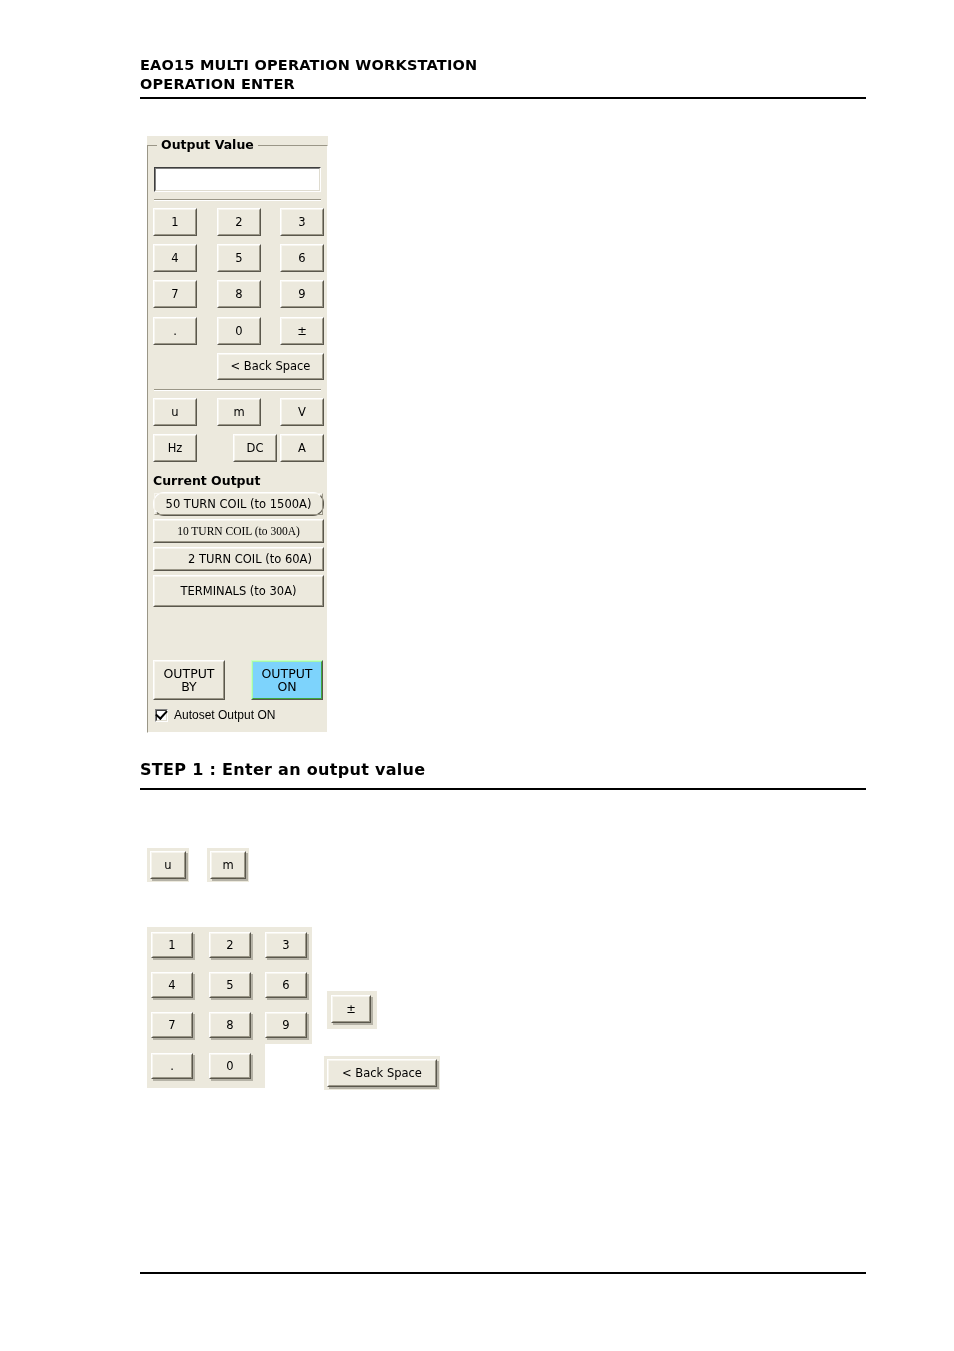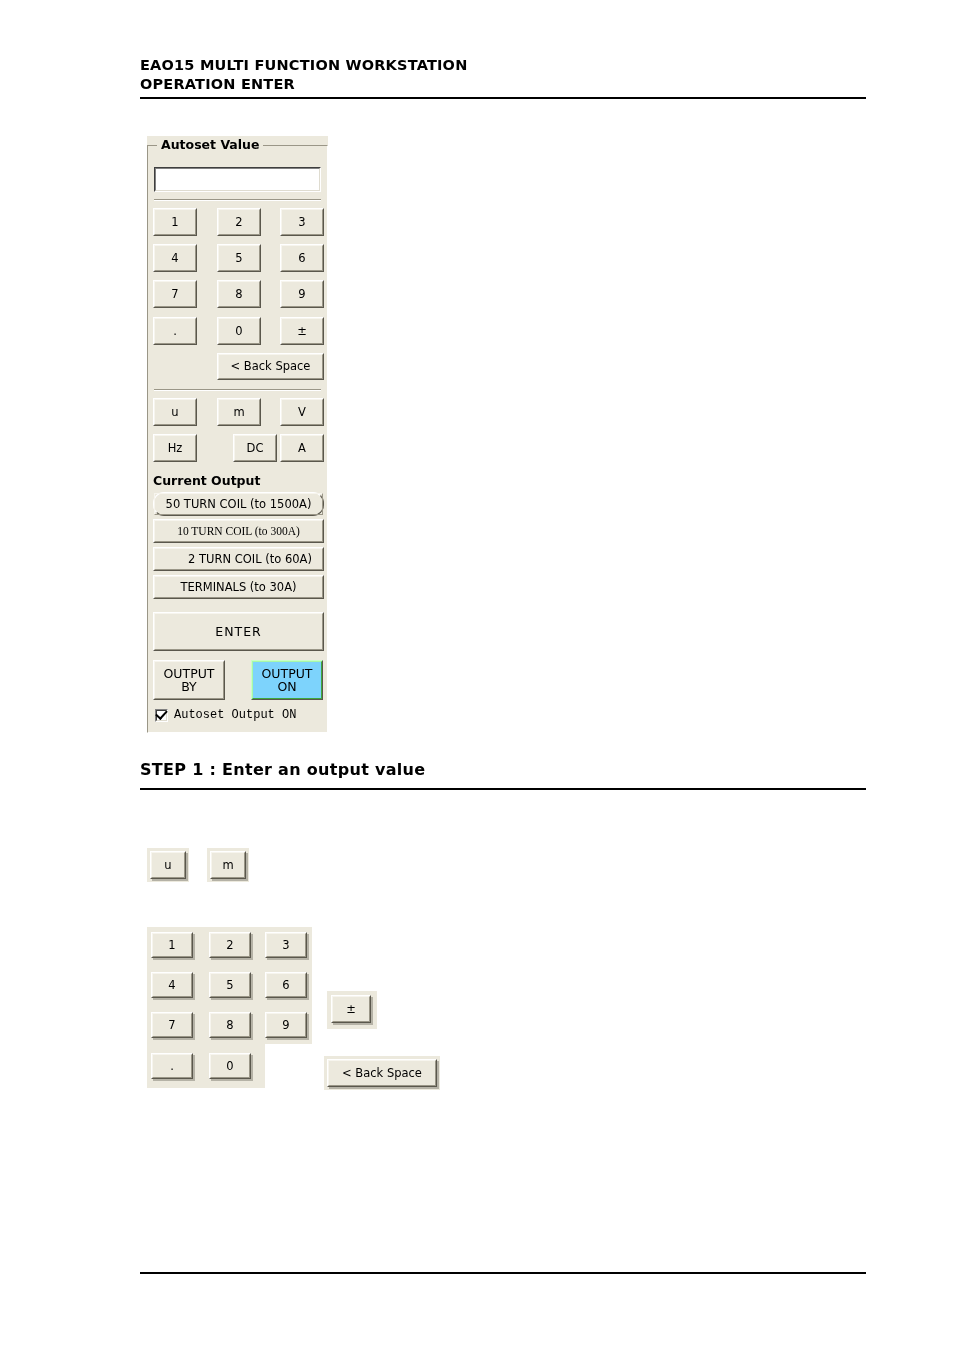--- a/index.html
+++ b/index.html
@@ -194,21 +194,21 @@
     font-weight: bold;
     font-size: 12.5px;
     white-space: nowrap;
   }
 
   .checkrow {
     position: absolute;
     display: flex;
     align-items: center;
     gap: 6px;
-    font-family: Liberation Mono, monospace;
+    font-family: Liberation Sans, sans-serif;
     font-size: 12px;
     white-space: nowrap;
   }
   .checkbox {
     position: relative;
     width: 13px;
     height: 13px;
     background: #FFFFFF;
     border: 1px solid #808080;
     border-right-color: #FFFFFF;
@@ -238,28 +238,28 @@
   
   .demo-bg {
     position: absolute;
     background: #ECE9DD;
   }
 </style>
 </head>
 <body>
 
 <div class="page-header">
-  <div class="header-line">EAO15 MULTI FUNCTION WORKSTATION</div>
+  <div class="header-line">EAO15 MULTI OPERATION WORKSTATION</div>
   <div class="header-line">OPERATION ENTER</div>
 </div>
 <div class="header-rule"></div>
 
 <div class="panel">
   <div class="groupbox-border"></div>
-  <div class="groupbox-title">Autoset Value</div>
+  <div class="groupbox-title">Output Value</div>
 
   <div class="txtfield" style="left:7px; top:31px; width:167px; height:25px;">
     <div class="txtfield-inner">
       <div style="padding:4px 5px; font-family:'DejaVu Sans',sans-serif; font-size:12px; white-space:nowrap; overflow:hidden;"></div>
     </div>
   </div>
 
   <div class="sep" style="left:7px; top:63px; width:167px;"></div>
 
   <div class="btn" style="left:6px;  top:72px;  width:44px; height:28px;">1</div>
@@ -288,23 +288,22 @@
 
   <div class="btn" style="left:6px;  top:298px; width:44px; height:28px;">Hz</div>
   <div class="btn" style="left:86px; top:298px; width:44px; height:28px;">DC</div>
   <div class="btn" style="left:133px;top:298px; width:44px; height:28px;">A</div>
 
   <div class="label-bold" style="left:6px; top:337px;">Current Output</div>
 
   <div class="btn" style="left:6px; top:356px; width:171px; height:24px;border-radius:11px;">50 TURN COIL (to 1500A)</div>
   <div class="btn" style="left:6px; top:383px; width:171px; height:24px;font-family:Liberation Serif, serif;">10 TURN COIL (to 300A)</div>
   <div class="btn" style="left:6px; top:411px; width:171px; height:24px;padding-left:23px;">2 TURN COIL (to 60A)</div>
-  <div class="btn" style="left:6px; top:439px; width:171px; height:24px;">TERMINALS (to 30A)</div>
-
-  <div class="btn" style="left:6px; top:476px; width:171px; height:39px; font-size:12.5px; letter-spacing:1px;">ENTER</div>
+  <div class="btn" style="left:6px; top:439px; width:171px; height:32px;">TERMINALS (to 30A)</div>
+
 
   <div class="btn" style="left:6px; top:524px; width:72px; height:40px; font-size:12.5px;">OUTPUT
 BY</div>
   <div class="btn green" style="left:104px; top:524px; width:72px; height:40px; font-size:12.5px;">OUTPUT
 ON</div>
 
   <div class="checkrow" style="left:8px; top:572px;">
     <span class="checkbox">
       <span class="cb-inner"></span>
       <span class="tick"></span>

